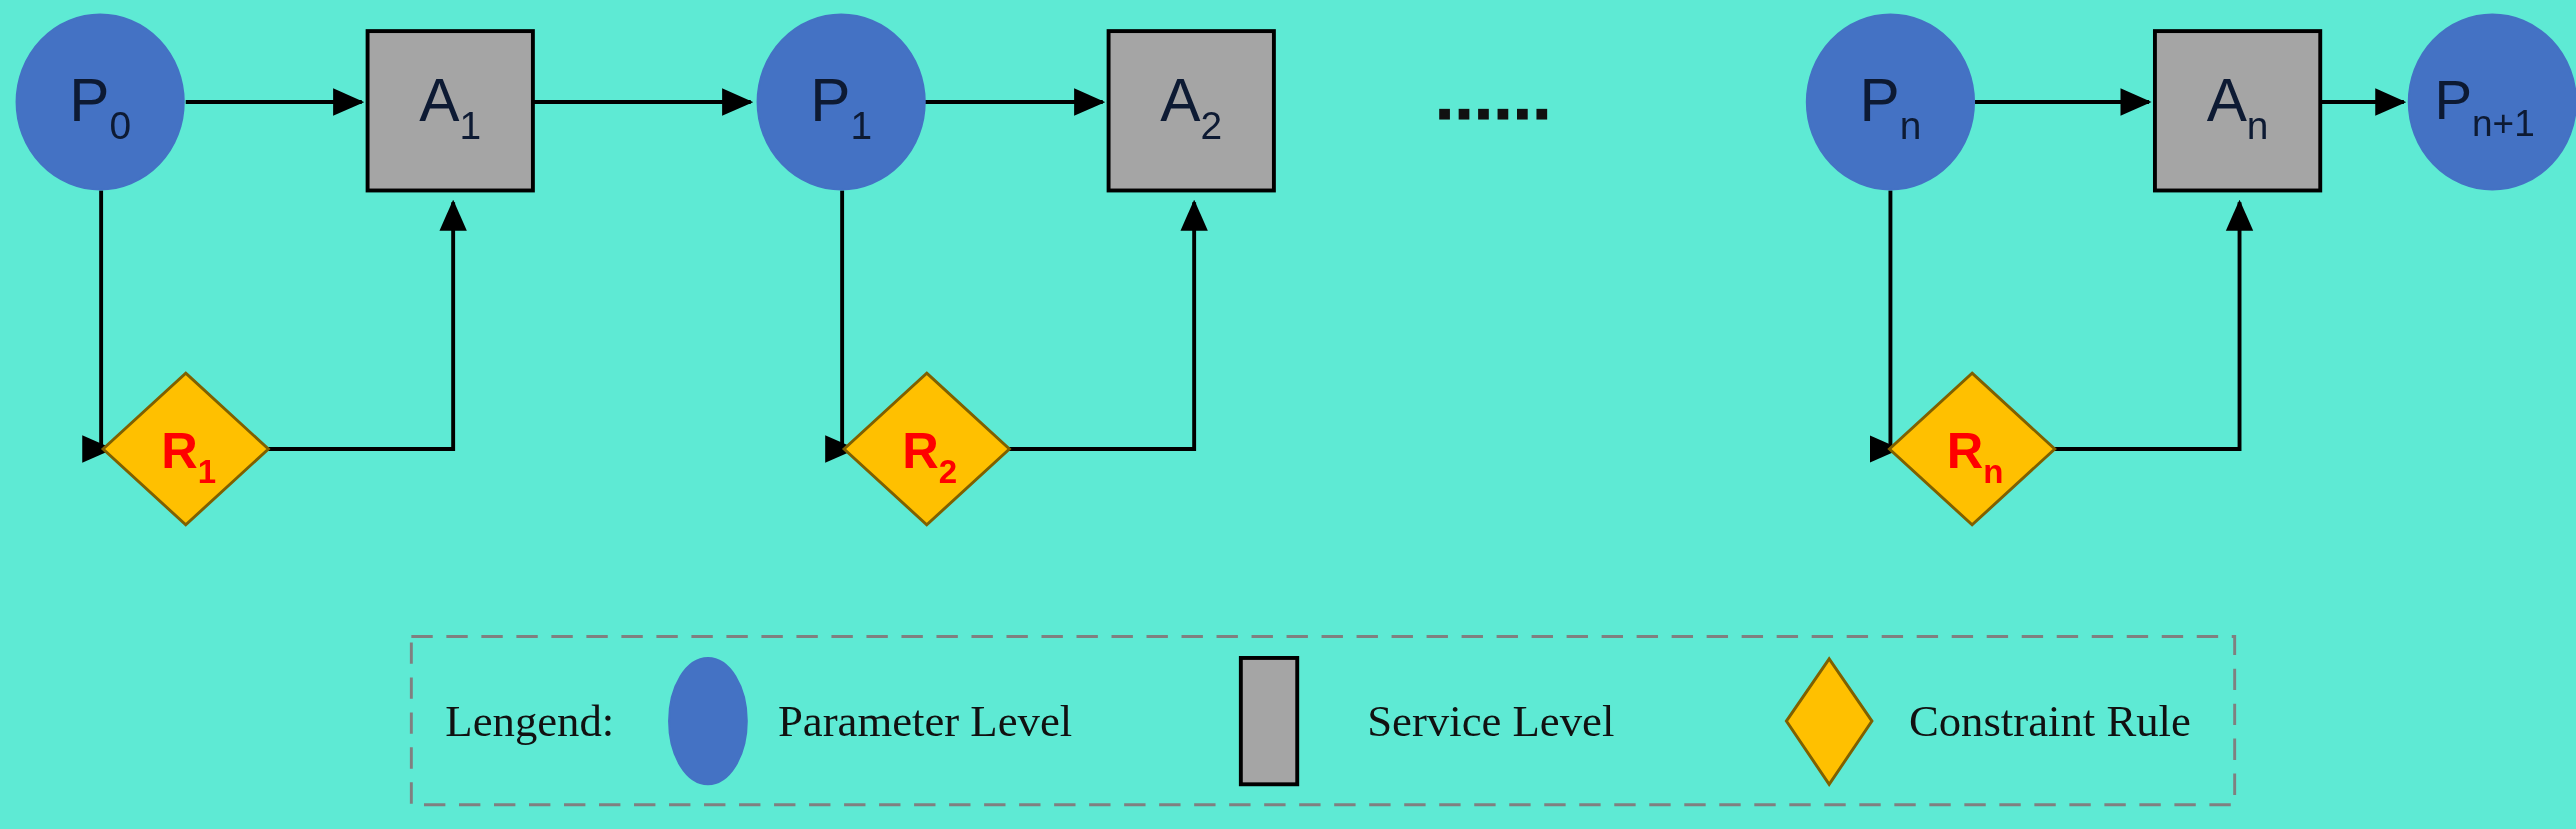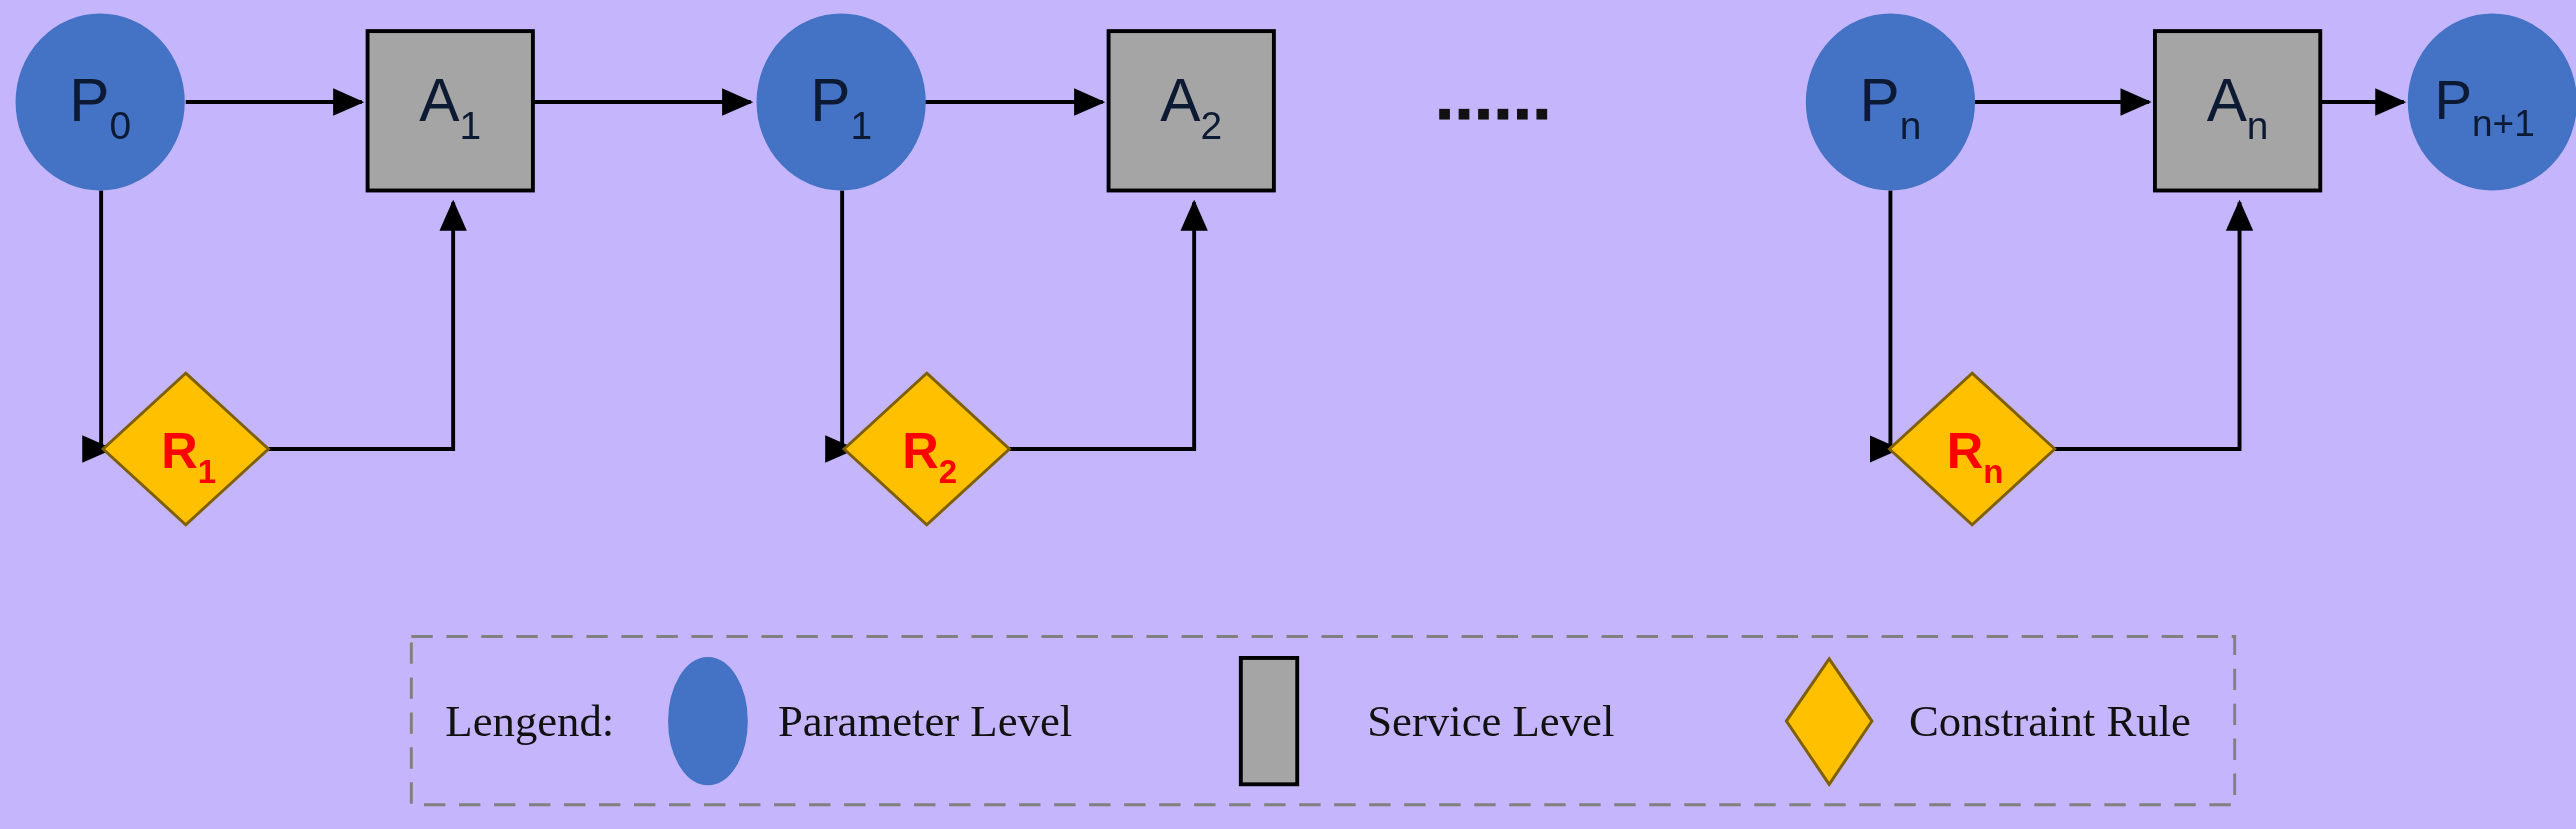--- a/index.html
+++ b/index.html
@@ -8,21 +8,21 @@
     padding: 0;
     background: #ffffff;
   }
   body {
     font-family: "Liberation Sans", sans-serif;
   }
   #stage {
     position: relative;
     width: 2576px;
     height: 829px;
-    background: #c4b5fd;
+    background: #5eead4;
     overflow: hidden;
   }
   #stage svg.layer {
     position: absolute;
     left: 0;
     top: 0;
     width: 2576px;
     height: 829px;
     overflow: visible;
   }

